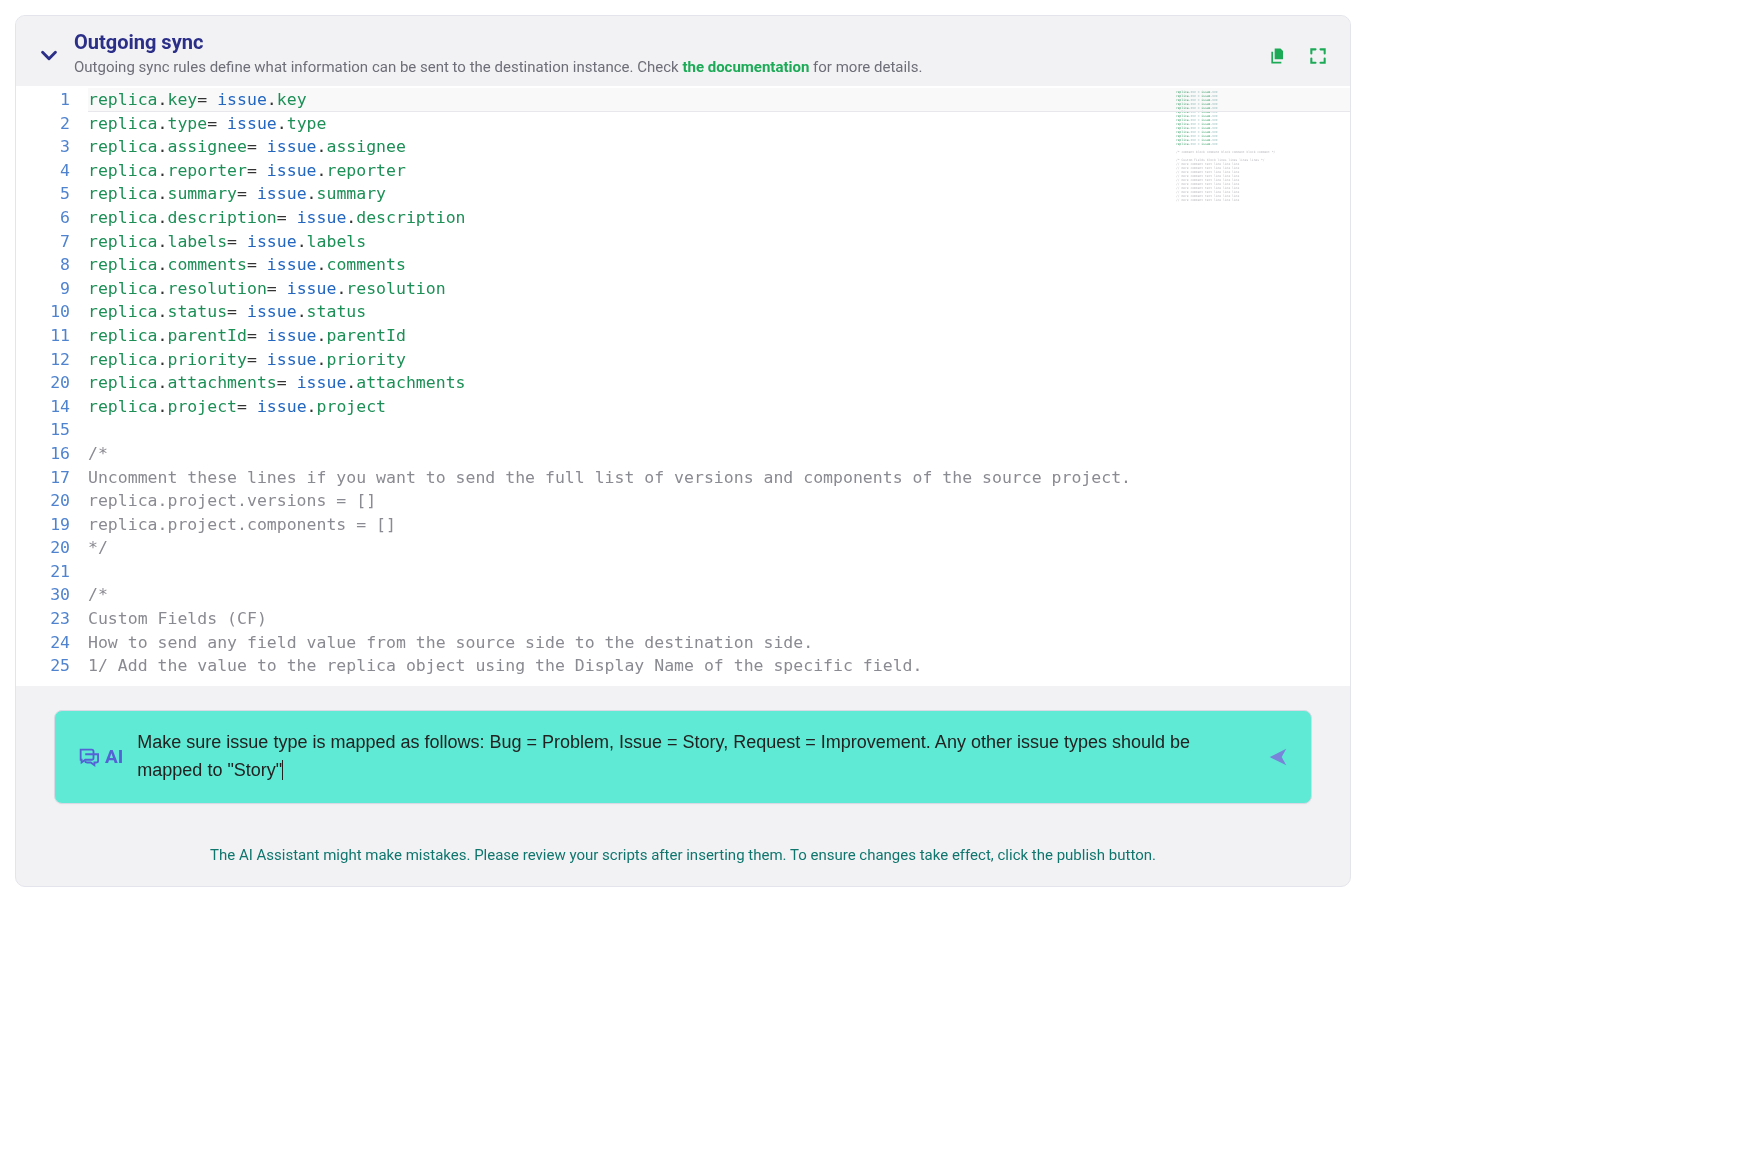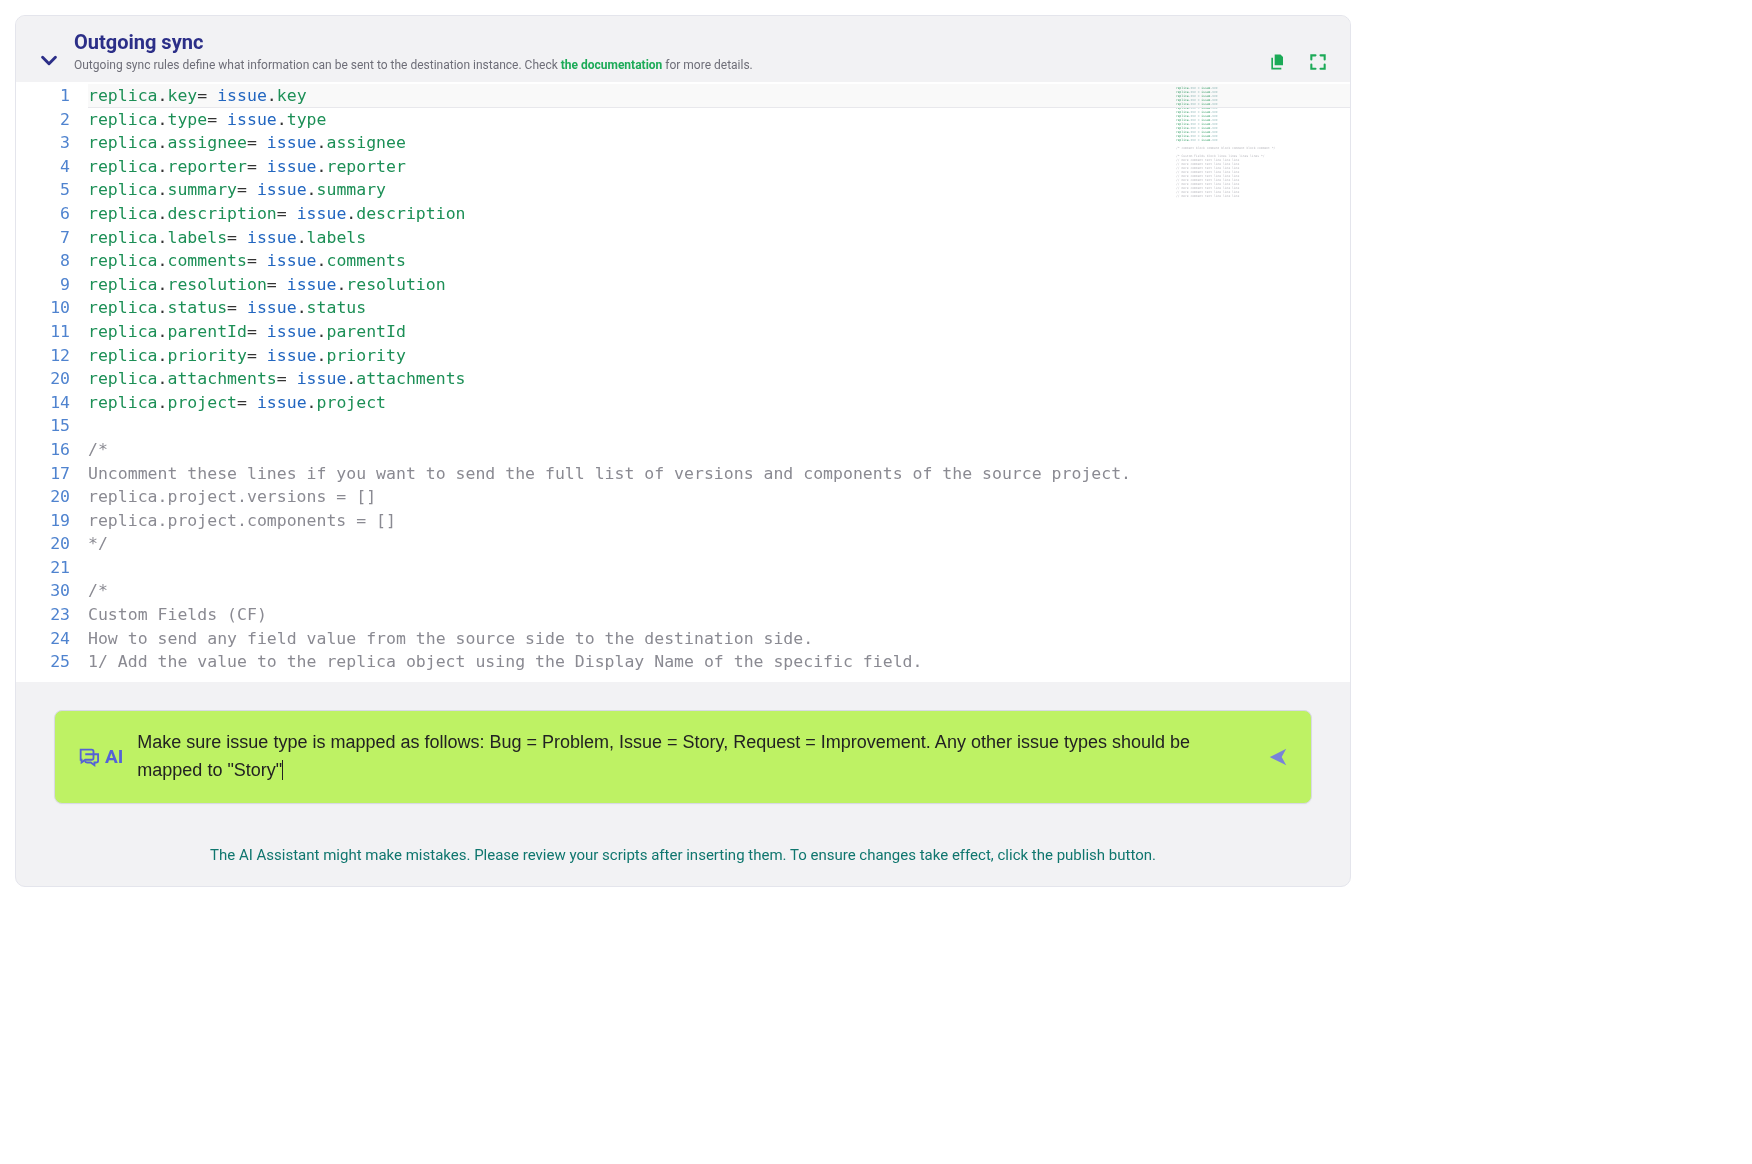--- a/index.html
+++ b/index.html
@@ -13,21 +13,21 @@
   .panel {
     border: 1px solid #e4e5ec;
     border-radius: 10px;
     background: #f2f2f4;
     width: 1336px;
     position: relative;
     overflow: hidden;
   }
   .panel-header {
     display: flex;
-    align-items: flex-end;
+    align-items: center;
     padding: 14px 22px 10px 22px;
     background: #f2f2f4;
   }
   .chevron {
     flex-shrink: 0;
     width: 22px;
     height: 22px;
     margin-top: 6px;
     margin-right: 14px;
     color: #2c2f88;
@@ -37,21 +37,21 @@
   }
   .chevron svg { width: 22px; height: 22px; }
   .header-text { flex: 1; }
   .title {
     font-size: 20px;
     font-weight: 700;
     color: #2c2f88;
     margin-bottom: 4px;
   }
   .subtitle {
-    font-size: 12px;
+    font-size: 15px;
     color: #6e6e78;
   }
   .subtitle a {
     color: #1caa57;
     font-weight: 700;
     text-decoration: none;
   }
   .header-actions {
     display: flex;
     align-items: center;
@@ -128,21 +128,21 @@
   }
   .minimap .mm-green { color: #3ba36c; }
   .minimap .mm-gray { color: #b8b8be; }
 
   .ai-bar {
     position: absolute;
     left: 38px;
     right: 38px;
     top: 694px;
     border: 1px solid #d8d9e4;
-    background: #bef264;
+    background: #5eead4;
     border-radius: 8px;
     padding: 18px 22px;
     display: flex;
     align-items: center;
     gap: 14px;
     box-shadow: 0 1px 2px rgba(0,0,0,0.02);
   }
   .ai-label {
     display: flex;
     align-items: center;

